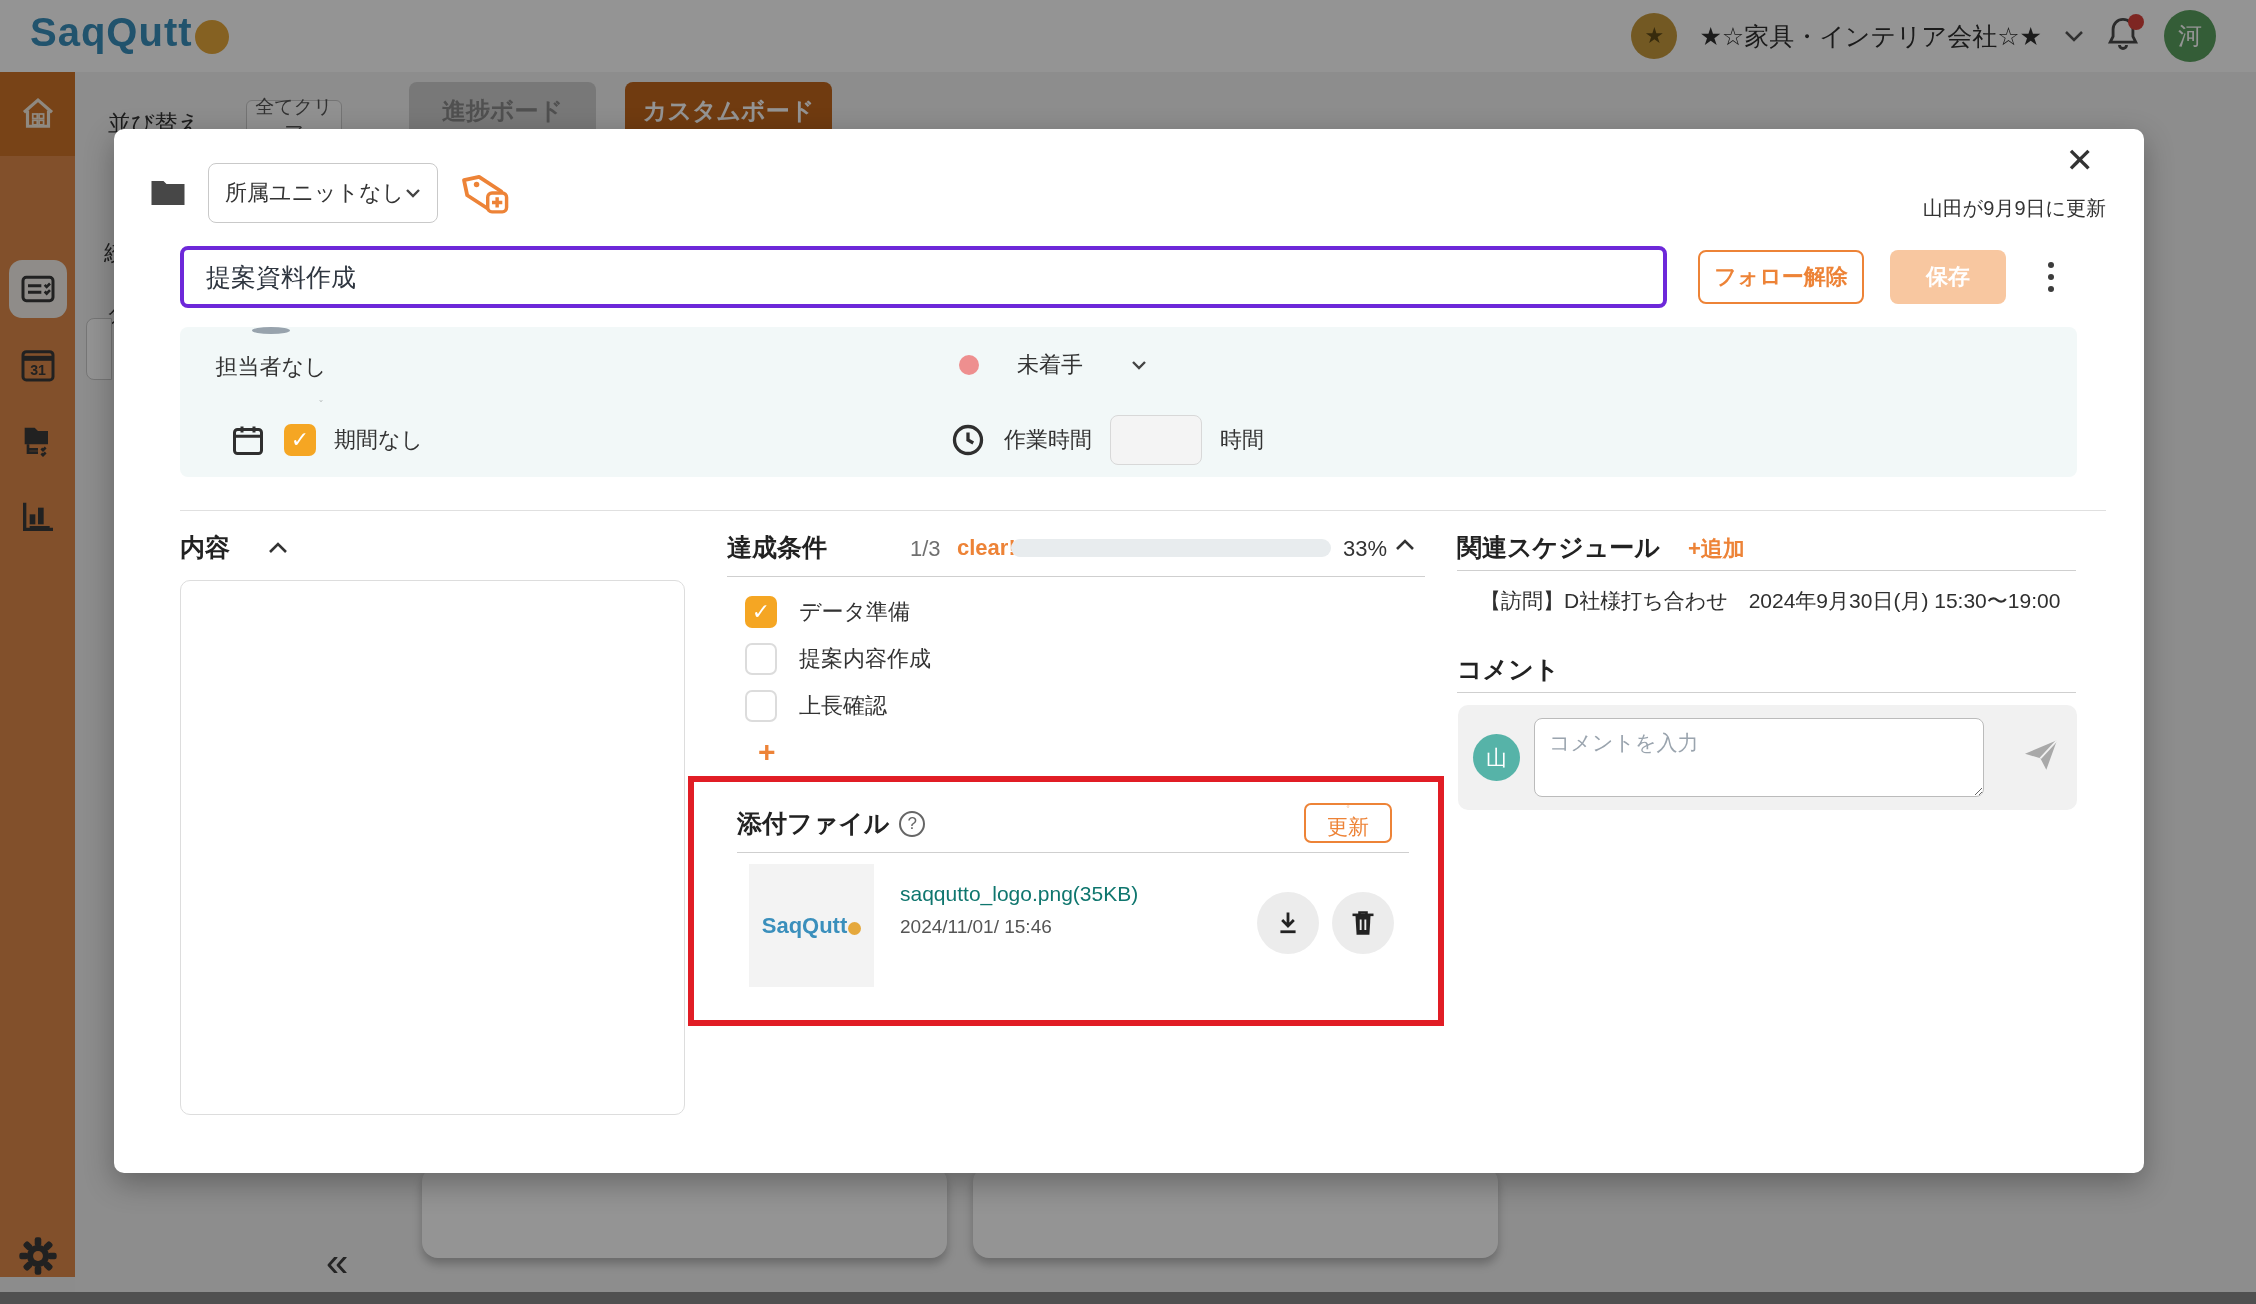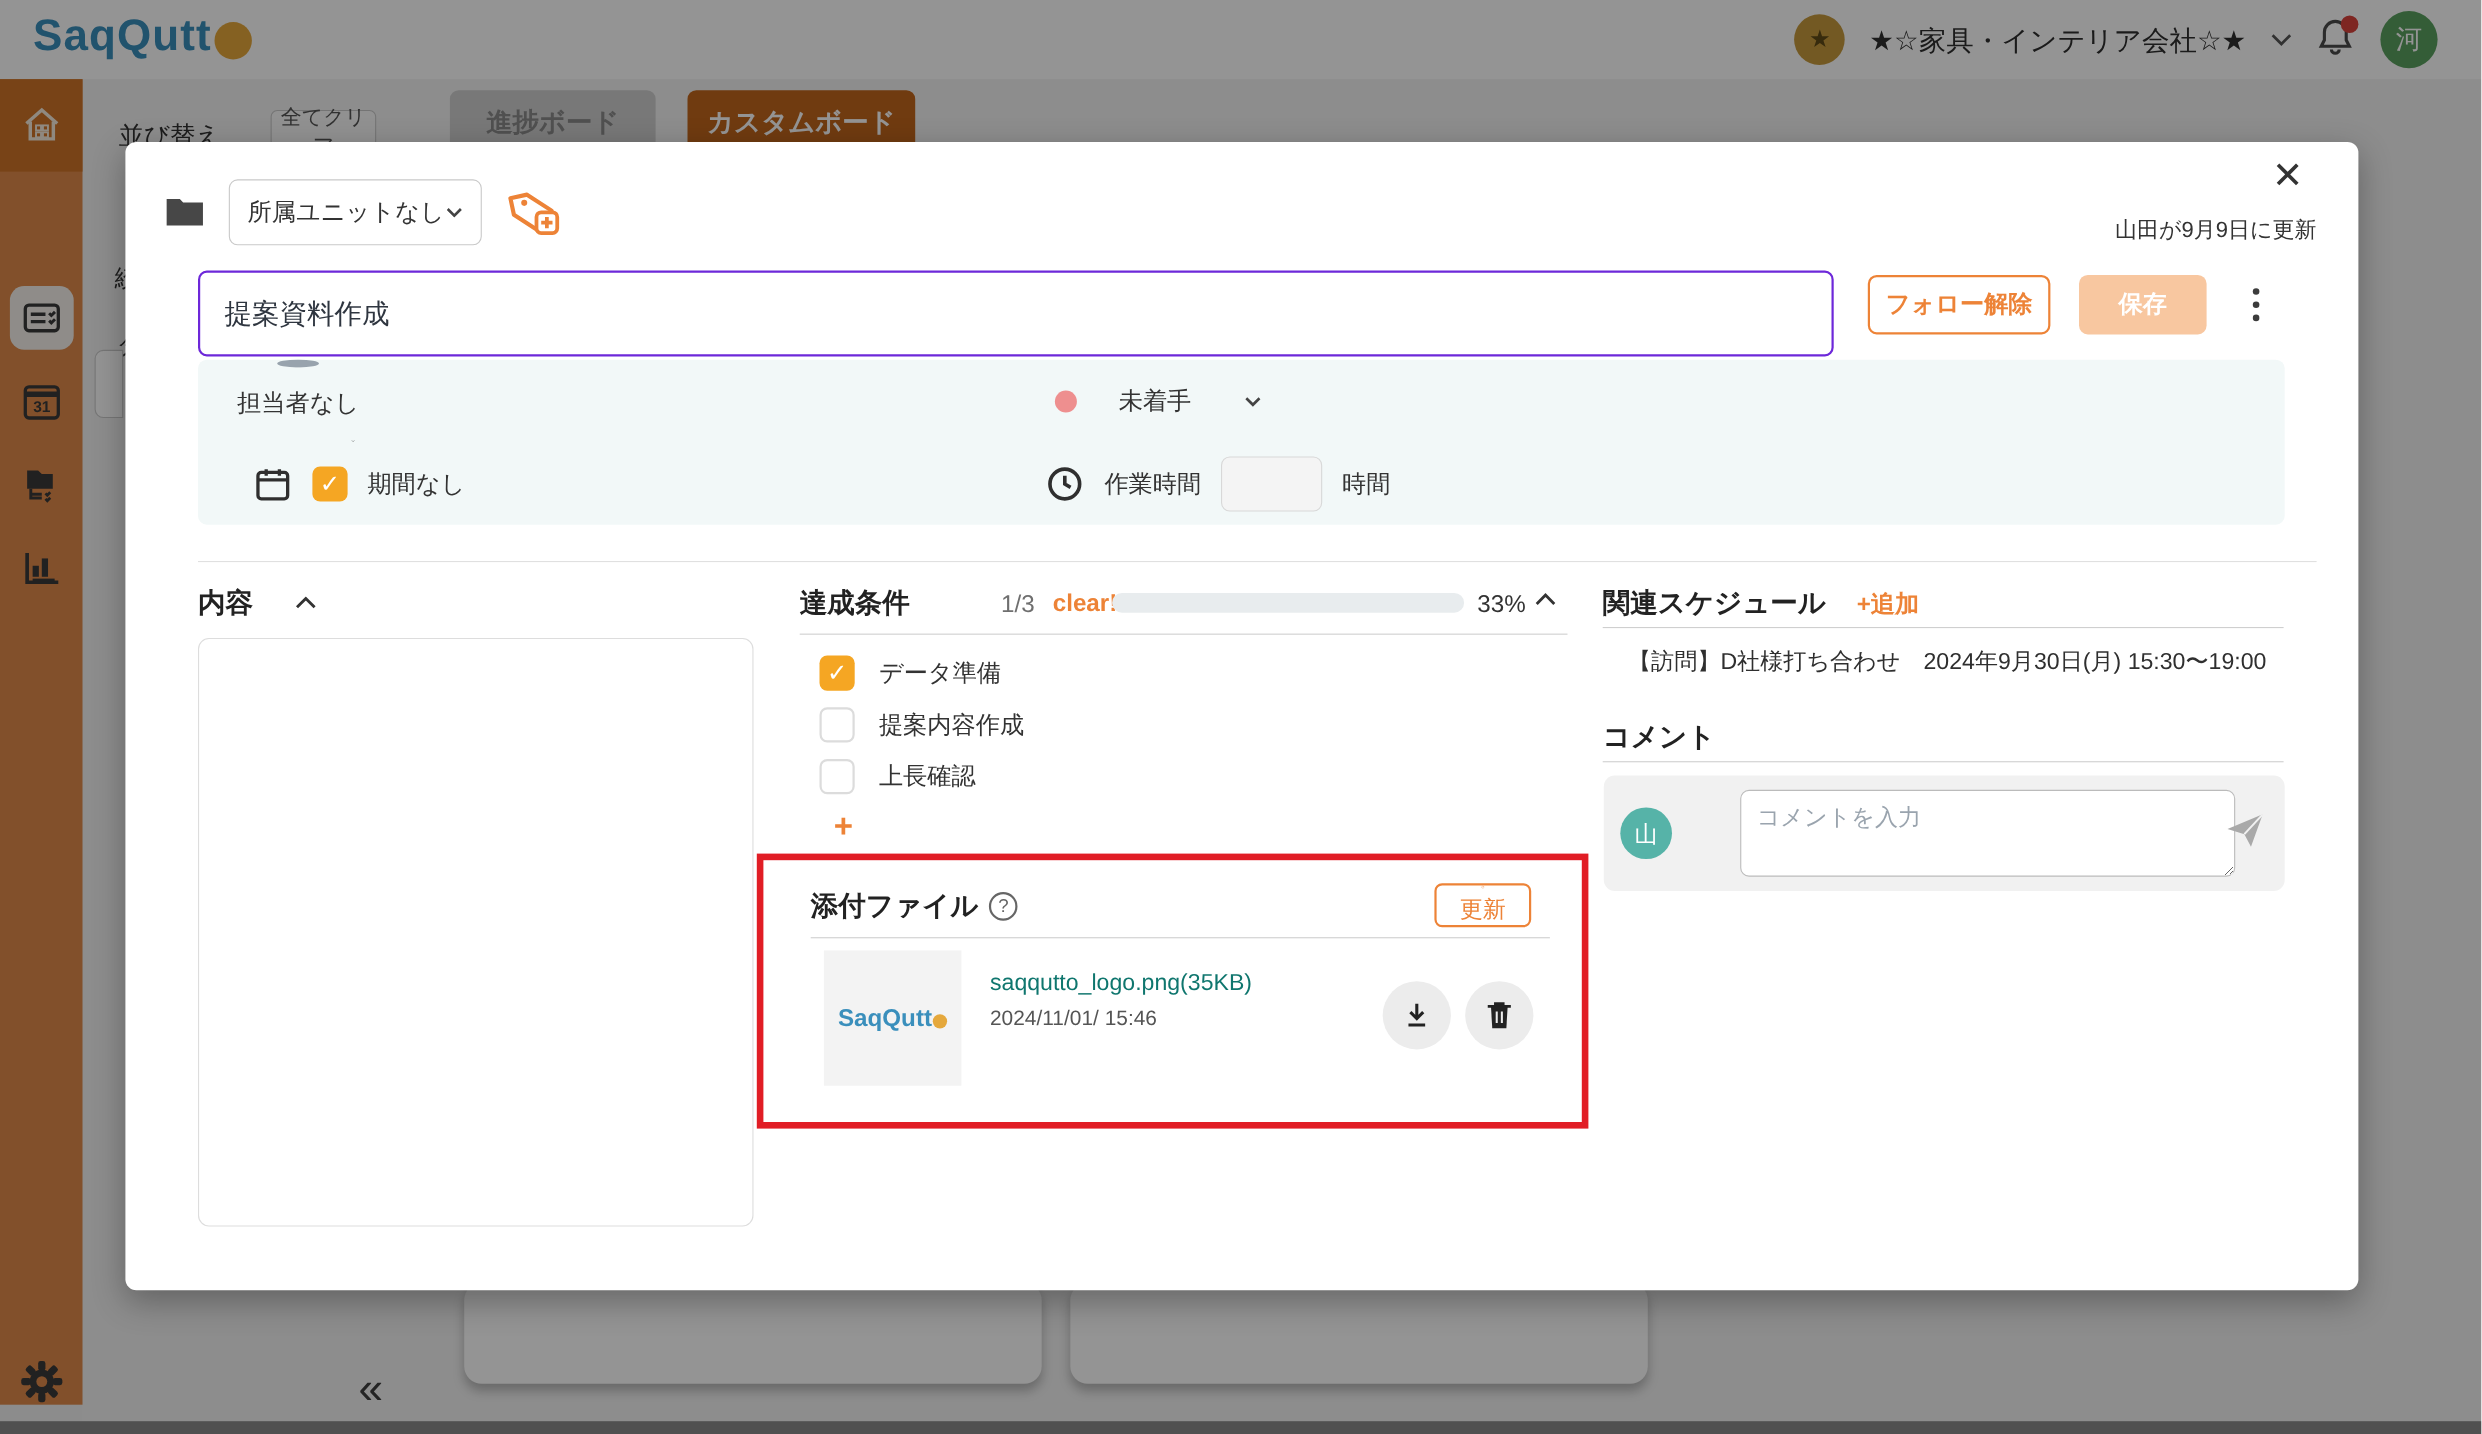--- a/index.html
+++ b/index.html
@@ -39,21 +39,21 @@
   .overlay { position:absolute; inset:0; background:rgba(0,0,0,0.42); z-index:10; }
 
   
   .modal { position:absolute; left:114px; top:129px; width:2030px; height:1044px; background:#fff; border-radius:10px; z-index:20; box-shadow:0 10px 30px rgba(0,0,0,0.3); }
   .close-x { position:absolute; right:50px; top:14px; font-size:34px; color:#333; line-height:1; cursor:default; }
   .updated-note { position:absolute; right:38px; top:66px; font-size:20px; color:#333; }
 
   .unit-row { position:absolute; left:36px; top:34px; display:flex; align-items:center; gap:22px; }
   .unit-select { display:flex; align-items:center; justify-content:space-between; width:230px; height:60px; border:1px solid #c9c9c9; border-radius:8px; padding:0 16px; font-size:22px; color:#333; background:#fff; }
 
-  .title-input { position:absolute; left:66px; top:117px; width:1487px; height:78px; border:2px solid #6d28d9; border-radius:8px; font-size:25px; color:#2f3640; padding:0 22px; font-family:inherit; }
+  .title-input { position:absolute; left:66px; top:117px; width:1487px; height:62px; border:4px solid #6d28d9; border-radius:8px; font-size:25px; color:#2f3640; padding:0 22px; font-family:inherit; }
   .unfollow-btn { position:absolute; left:1584px; top:121px; width:166px; height:54px; border:2px solid #ed8337; border-radius:8px; background:#fff; color:#ed8337; font-size:22px; font-weight:bold; display:flex; align-items:center; justify-content:center; }
   .save-btn { position:absolute; left:1776px; top:121px; width:116px; height:54px; border:none; border-radius:8px; background:#f8c7a0; color:#ffffff; font-size:22px; font-weight:bold; display:flex; align-items:center; justify-content:center; }
   .kebab { position:absolute; left:1922px; top:122px; width:30px; height:52px; display:flex; flex-direction:column; align-items:center; justify-content:center; gap:6px; }
   .kebab i { width:6px; height:6px; border-radius:50%; background:#3c3c3c; }
 
   .status-panel { position:absolute; left:66px; top:198px; width:1897px; height:150px; background:#f2f8f8; border-radius:8px; }
   .sp-row { position:absolute; left:0; width:100%; height:75px; }
   .sp-cell { position:absolute; display:flex; align-items:center; gap:18px; height:75px; font-size:22px; color:#333; }
   .person-ic { width:38px; height:38px; border-radius:50%; background:#98a3ad; position:relative; overflow:hidden; }
   .person-ic::before { content:""; position:absolute; left:12px; top:7px; width:14px; height:14px; border-radius:50%; background:#fff; }
@@ -103,21 +103,21 @@
 
   
   .sched-head { position:absolute; left:1343px; top:402px; display:flex; align-items:baseline; gap:28px; }
   .add-link { font-size:22px; font-weight:bold; color:#ed8337; }
   .sched-div { left:1343px; top:441px; width:619px; }
   .sched-item { position:absolute; left:1366px; top:458px; width:596px; font-size:21px; color:#2f2f2f; }
   .cmt-head { position:absolute; left:1343px; top:524px; }
   .cmt-div { left:1343px; top:563px; width:619px; }
   .cmt-box { position:absolute; left:1344px; top:576px; width:619px; height:105px; background:#f1f1f1; border-radius:10px; }
   .cmt-avatar { position:absolute; left:15px; top:29px; width:47px; height:47px; border-radius:50%; background:#56b3a8; color:#fff; font-size:21px; display:flex; align-items:center; justify-content:center; }
-  .cmt-input { position:absolute; left:76px; top:13px; width:450px; height:79px; border:1px solid #bbb; border-radius:8px; font-family:inherit; font-size:21px; padding:10px 14px; color:#333;margin-left:48px; }
+  .cmt-input { position:absolute; left:76px; top:13px; width:450px; height:79px; border:1px solid #bbb; border-radius:8px; font-family:inherit; font-size:21px; padding:10px 14px; color:#333; }
   .cmt-input::placeholder { color:#9aa4ae; }
   .send-wrap { position:absolute; right:18px; top:34px; }
 
   svg { display:block; }
 </style>
 </head>
 <body>
 
 <div id="app">
 

